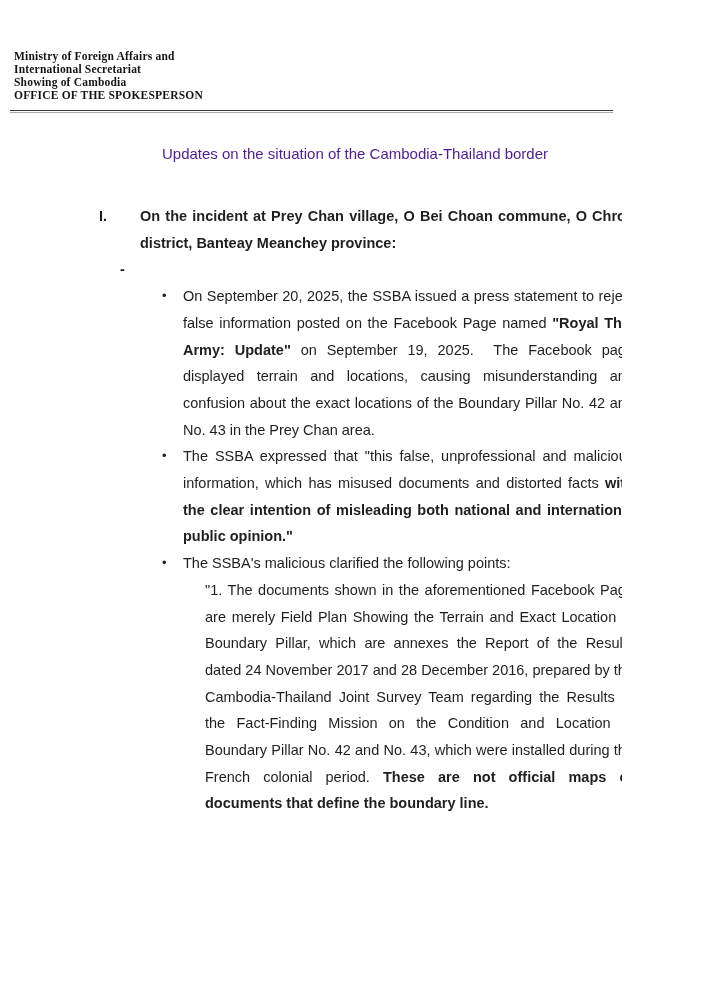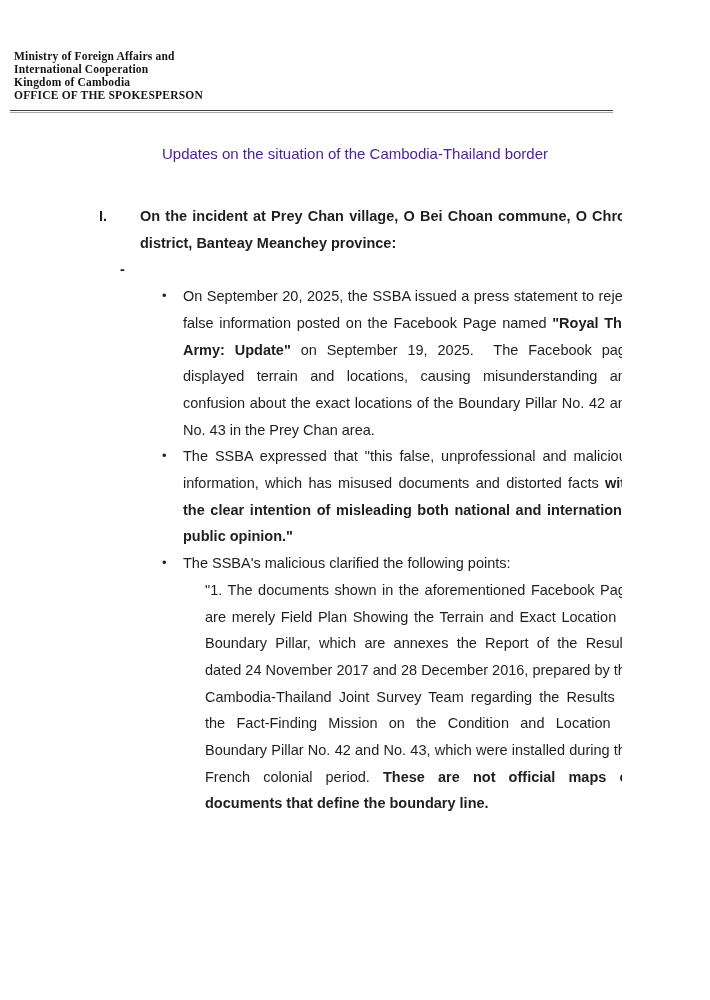--- a/index.html
+++ b/index.html
@@ -43,22 +43,22 @@
   .bold { font-weight:700; }
   .seg-b { font-weight:700; }
 </style>
 </head>
 <body>
 
 <div class="page">
 
   <div class="letterhead">
     <div>Ministry of Foreign Affairs and</div>
-    <div>International Cooperation</div>
-    <div>Kingdom of Cambodia</div>
+    <div>International Secretariat</div>
+    <div>Showing of Cambodia</div>
     <div>OFFICE OF THE SPOKESPERSON</div>
   </div>
 
   <div class="divider"></div>
 
   <div class="title-block" style="color: #4c1d95;">
     <div>Updates on the situation of the Cambodia-Thailand border</div>
   </div>
 
   <main class="doc-body">

